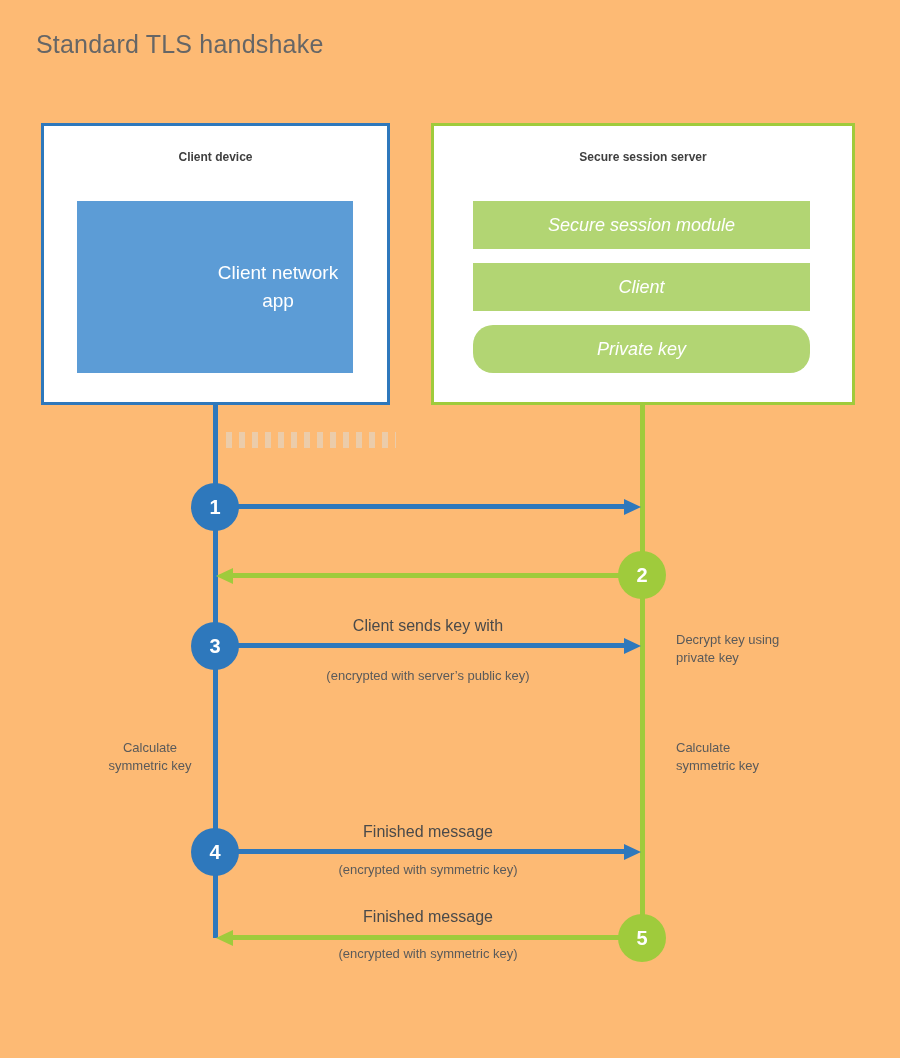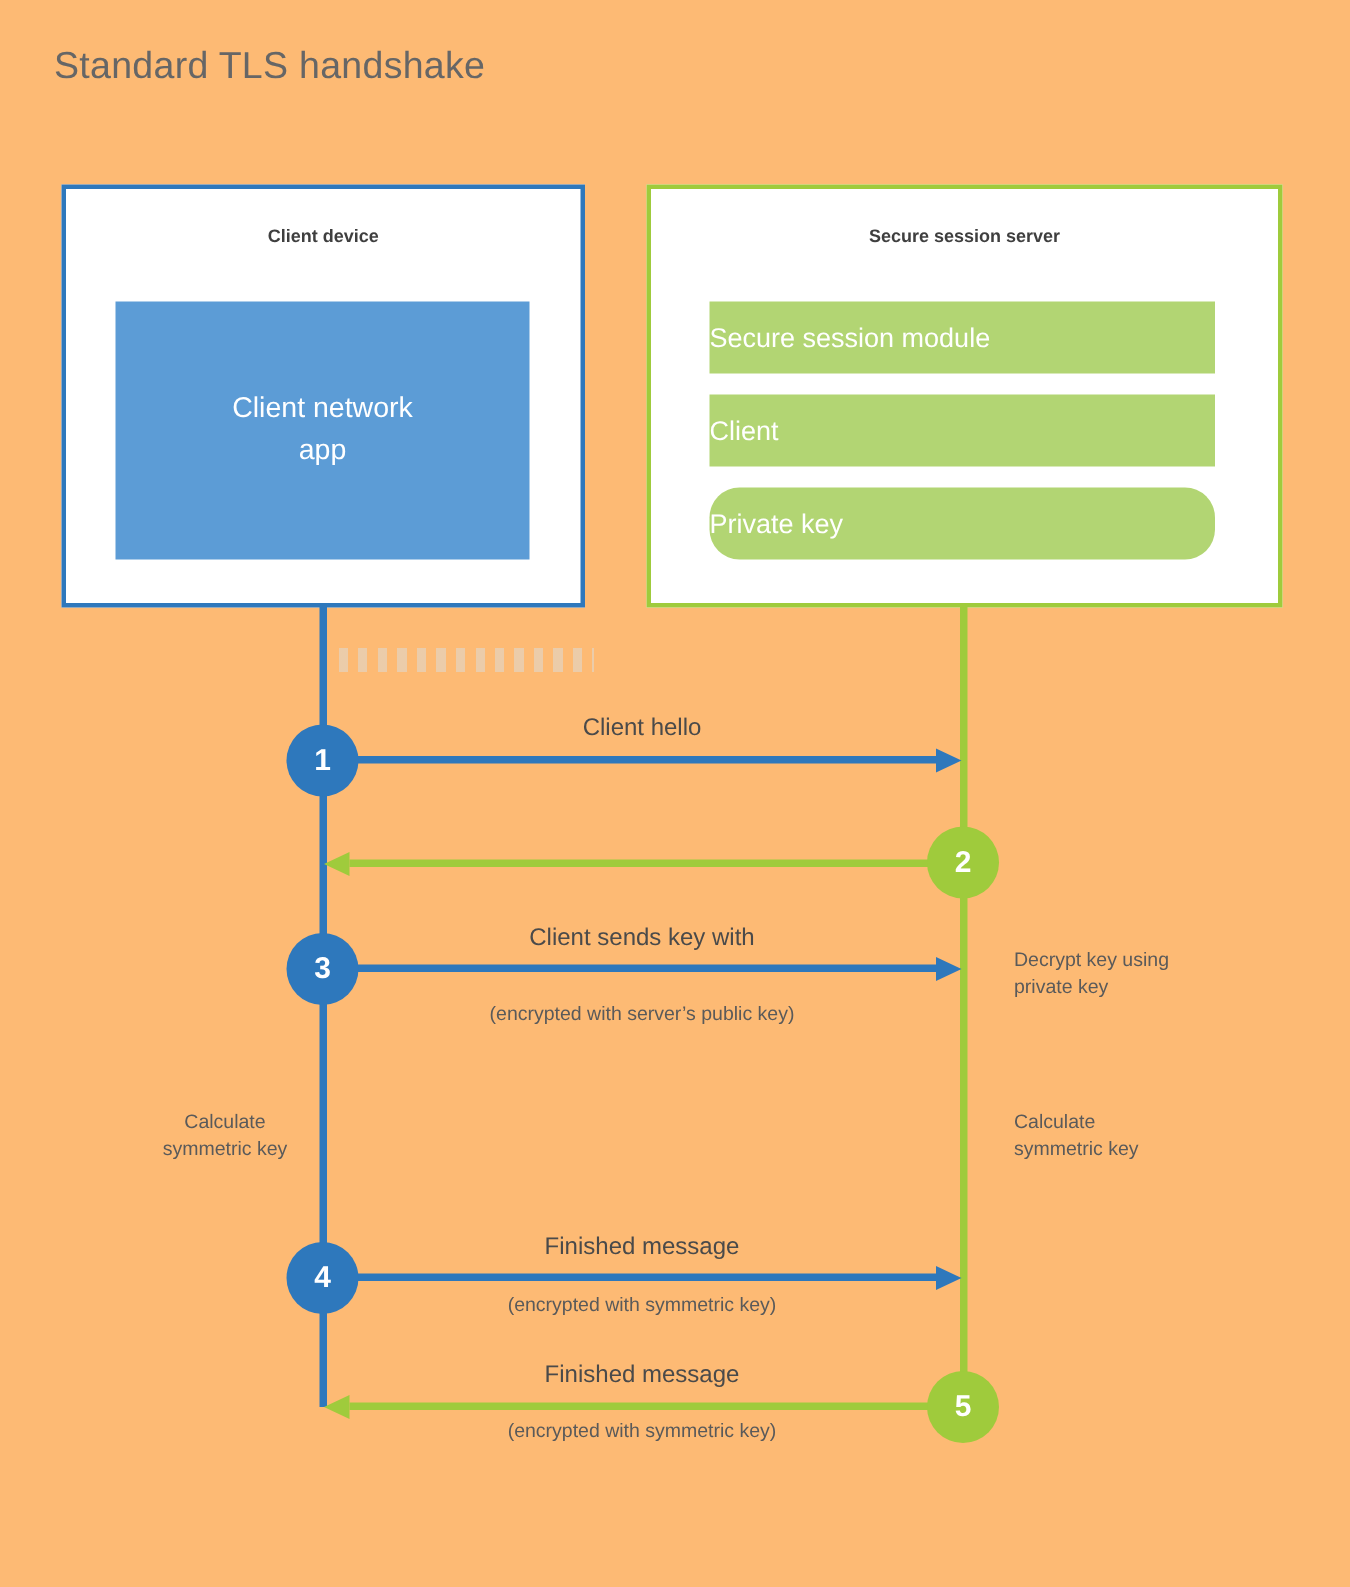--- a/index.html
+++ b/index.html
@@ -16,24 +16,24 @@
   body{background:#ffffff;font-family:"Liberation Sans","DejaVu Sans",sans-serif;}
   .canvas{position:relative;width:900px;height:1058px;background:#fdba74;overflow:hidden;}
 
   .page-title{position:absolute;left:36px;top:30px;font-size:25px;font-weight:300;color:var(--title);letter-spacing:.2px;}
 
   .device-box{position:absolute;top:123px;height:282px;background:#fff;}
   .client-box{left:41px;width:349px;border:3px solid var(--blue);}
   .server-box{left:431px;width:424px;border:3px solid var(--green);}
   .box-heading{position:absolute;top:24px;left:0;right:0;text-align:center;font-size:12px;font-weight:bold;color:var(--heading);}
 
-  .client-app{position:absolute;left:77px;top:201px;width:276px;height:172px;background:var(--blue-fill);display:flex;align-items:center;justify-content:center;}
+  .client-app{position:absolute;left:77px;top:201px;width:276px;height:172px;background:var(--blue-fill);display:flex;align-items:center;justify-content:flex-end;}
   .client-app p{width:150px;text-align:center;color:#fff;font-size:19px;line-height:1.45;}
 
-  .server-bar{position:absolute;left:473px;width:337px;height:48px;background:var(--green-fill);color:#fff;font-size:18px;text-align:left;line-height:48px;}
+  .server-bar{position:absolute;left:473px;width:337px;height:48px;background:var(--green-fill);color:#fff;font-size:18px;text-align:center;line-height:48px;font-style:italic;}
 
   .vline{position:absolute;width:5px;top:404px;}
   .vline.blue{left:213px;height:534px;background:var(--blue);}
   .vline.green{left:640px;height:538px;background:var(--green);}
 
   .ghost-dashes{position:absolute;left:226px;top:432px;width:170px;height:16px;
     background:repeating-linear-gradient(90deg, rgba(213,226,236,.45) 0 6px, transparent 6px 13px);}
 
   .circle{position:absolute;width:48px;height:48px;border-radius:50%;color:#fff;font-weight:bold;font-size:20px;display:flex;align-items:center;justify-content:center;}
   .circle.blue{background:var(--blue);}
@@ -73,21 +73,20 @@
     <div class="box-heading">Secure session server</div>
   </div>
   <div class="server-bar" style="top:201px;">Secure session module</div>
   <div class="server-bar" style="top:263px;">Client</div>
   <div class="server-bar" style="top:325px;border-radius:20px;">Private key</div>
 
   <div class="vline blue"></div>
   <div class="vline green"></div>
   <div class="ghost-dashes"></div>
 
-  <div class="msg-label" style="top:477px;">Client hello</div>
   <div class="shaft blue" style="top:504px;"></div>
   <div class="head right" style="top:499px;"></div>
   <div class="circle blue" style="left:191px;top:483px;">1</div>
 
   <div class="shaft green" style="top:573px;"></div>
   <div class="head left" style="top:568px;"></div>
   <div class="circle green" style="left:618px;top:551px;">2</div>
 
   <div class="msg-label" style="top:617px;">Client sends key with</div>
   <div class="shaft blue" style="top:643px;"></div>

